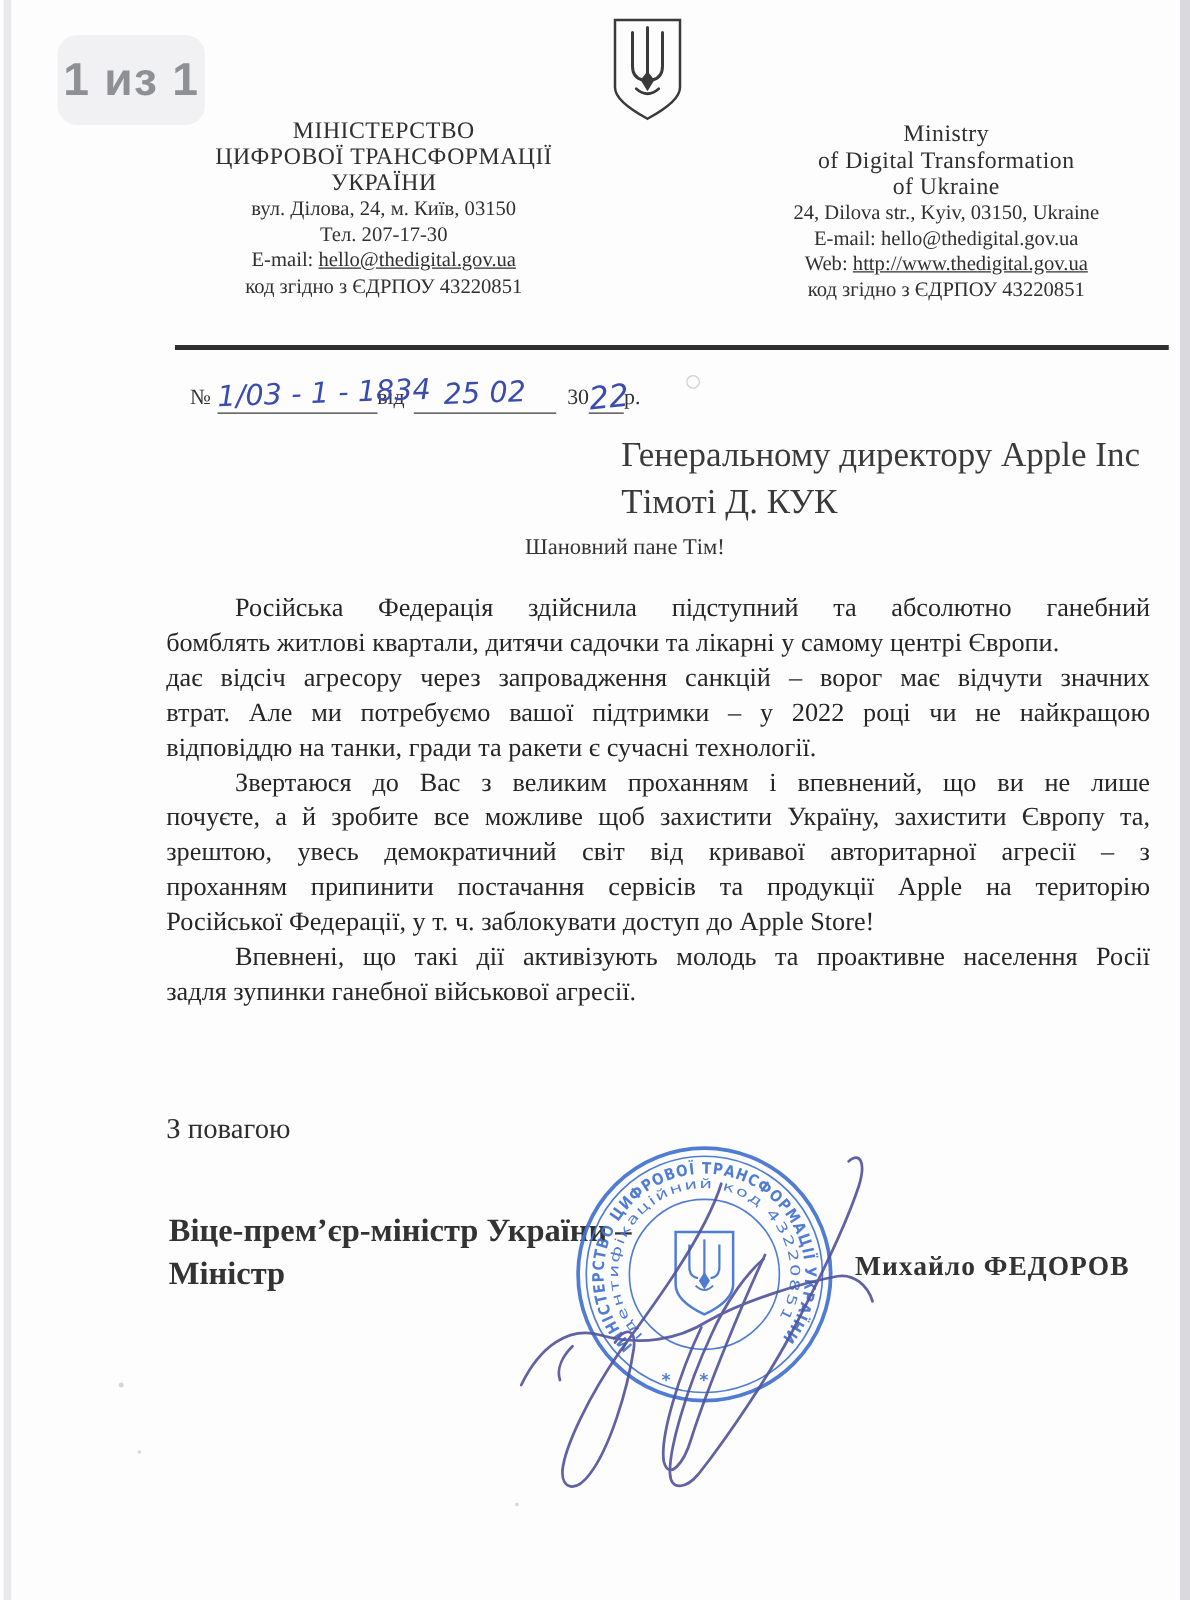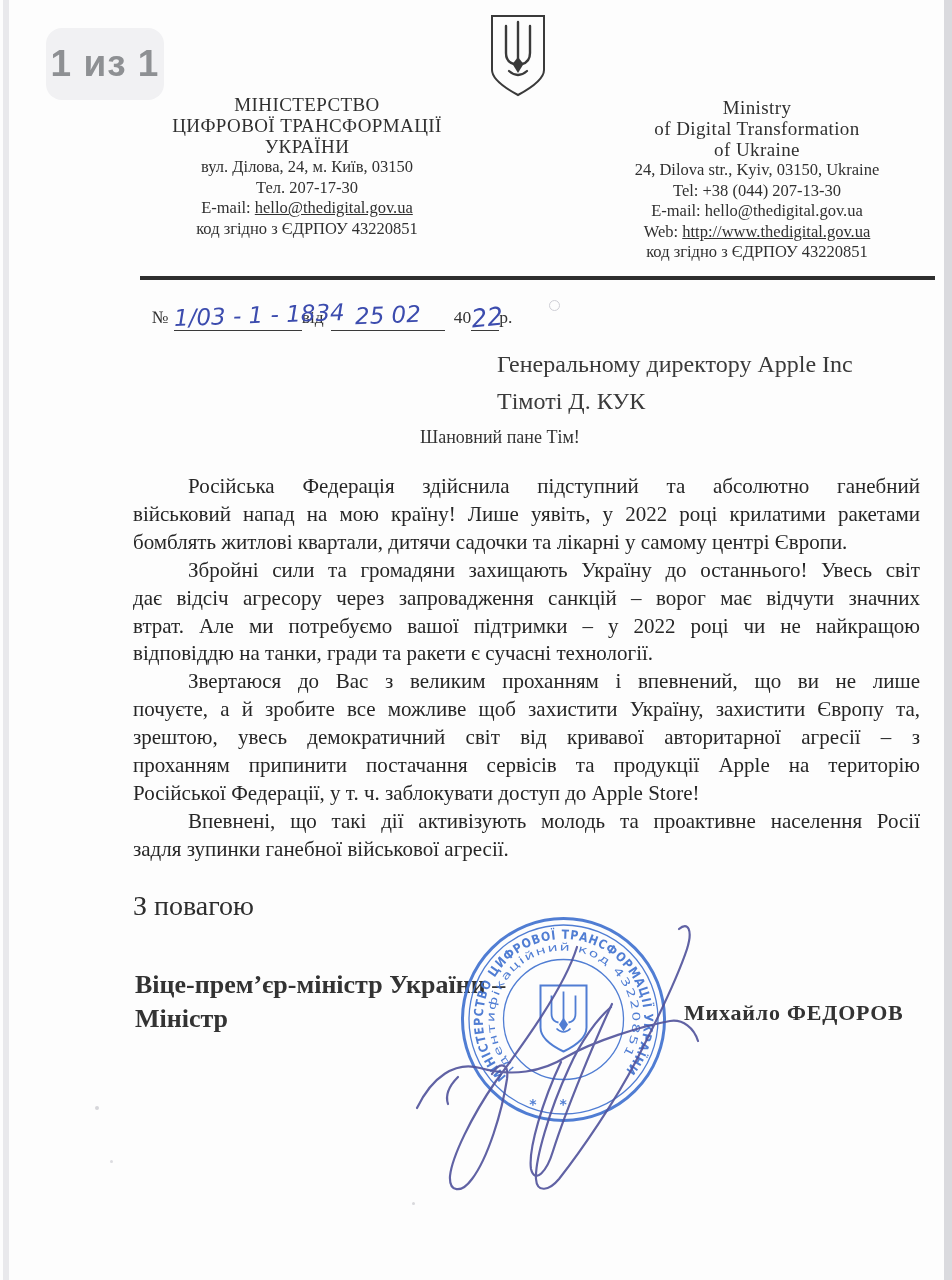--- a/index.html
+++ b/index.html
@@ -40,29 +40,29 @@
   .b1 { width:128px; margin-left:5px; }
   .b2 { width:114px; margin-left:7px; margin-right:9px; }
   .b3 { width:28px; }
   .hw {
     font-family:"DejaVu Sans", sans-serif; font-style:italic;
     color:#3c4cae; font-size:23px; display:inline-block;
     transform:rotate(-2deg); white-space:nowrap; line-height:30px;
   }
   .hw-year { font-size:25px; transform:rotate(-6deg) translateY(3px); }
 
-  .recipient { position:absolute; left:497px; top:346px; font-size:24px; line-height:37px; color:#3a3a3a; }
+  .recipient { position:absolute; left:497px; top:346px; font-size:28px; line-height:37px; color:#3a3a3a; }
   .salutation { position:absolute; left:420px; top:427px; font-size:18px; color:#333; }
 
   .bodytext { position:absolute; left:133px; top:473px; width:787px; font-size:21px; line-height:27.9px; color:#262626; }
   .line { text-align:justify; text-align-last:justify; text-justify:inter-word; }
   .line.first { text-indent:55px; }
   .line.last  { text-align-last:left; }
 
-  .closing { position:absolute; left:133px; top:890px; font-size:28px; color:#2e2e2e; }
+  .closing { position:absolute; left:133px; top:890px; font-size:23px; color:#2e2e2e; }
 
   .sig-title { position:absolute; left:135px; top:968px; font-size:26px; line-height:34px; font-weight:bold; color:#333; }
   .sig-name  { position:absolute; left:684px; top:1000px; font-size:22px; font-weight:bold; letter-spacing:0.8px; color:#333; }
 
   .stamp { position:absolute; left:456px; top:912px; opacity:0.92; }
   .stamp text { font-family:"DejaVu Sans", sans-serif; }
   .st-outer { font-size:12.6px; font-weight:bold; letter-spacing:1px; }
   .st-inner { font-size:10.6px; letter-spacing:1px; }
   .st-stars { font-size:14px; font-weight:bold; letter-spacing:9px; }
 
@@ -103,51 +103,48 @@
       <path d="M 22,58 Q 31,66 40,58" stroke-width="2.2"></path>
     </g>
     <path d="M 31,44 L 36.5,51 L 31,60 L 25.5,51 Z" fill="#3a3a3a"></path>
   </svg>
 
   <div class="lh-block lh-right">
     <div class="lh-title">Ministry</div>
     <div class="lh-title">of Digital Transformation</div>
     <div class="lh-title">of Ukraine</div>
     <div class="lh-small">24, Dilova str., Kyiv, 03150, Ukraine</div>
-    <div class="lh-small">Tel: +38 (044) 207-13-30</div>
     <div class="lh-small">E-mail: hello@thedigital.gov.ua</div>
     <div class="lh-small"><span>Web: </span><span class="u">http://www.thedigital.gov.ua</span></div>
     <div class="lh-small">код згідно з ЄДРПОУ 43220851</div>
   </div>
 
   <div class="divider"></div>
 
   <div class="ref">
     <span class="lbl">№</span>
     <span class="blank b1"><span class="hw">1/03 - 1 - 1834</span></span>
     <span class="lbl">від</span>
     <span class="blank b2"><span class="hw">25 02</span></span>
-    <span class="lbl">40</span>
+    <span class="lbl">30</span>
     <span class="blank b3"><span class="hw hw-year">22</span></span>
     <span class="lbl">р.</span>
   </div>
 
   <div class="recipient">
     <div>Генеральному директору Apple Inc</div>
     <div>Тімоті Д. КУК</div>
   </div>
 
   <div class="salutation">Шановний пане Тім!</div>
 
   <div class="bodytext">
     <div class="line first">Російська Федерація здійснила підступний та абсолютно ганебний</div>
-    <div class="line">військовий напад на мою країну! Лише уявіть, у 2022 році крилатими ракетами</div>
     <div class="line last">бомблять житлові квартали, дитячи садочки та лікарні у самому центрі Європи.</div>
 
-    <div class="line first">Збройні сили та громадяни захищають Україну до останнього! Увесь світ</div>
     <div class="line">дає відсіч агресору через запровадження санкцій – ворог має відчути значних</div>
     <div class="line">втрат. Але ми потребуємо вашої підтримки – у 2022 році чи не найкращою</div>
     <div class="line last">відповіддю на танки, гради та ракети є сучасні технології.</div>
 
     <div class="line first">Звертаюся до Вас з великим проханням і впевнений, що ви не лише</div>
     <div class="line">почуєте, а й зробите все можливе щоб захистити Україну, захистити Європу та,</div>
     <div class="line">зрештою, увесь демократичний світ від кривавої авторитарної агресії – з</div>
     <div class="line">проханням припинити постачання сервісів та продукції Apple на територію</div>
     <div class="line last">Російської Федерації, у т. ч. заблокувати доступ до Apple Store!</div>
 

